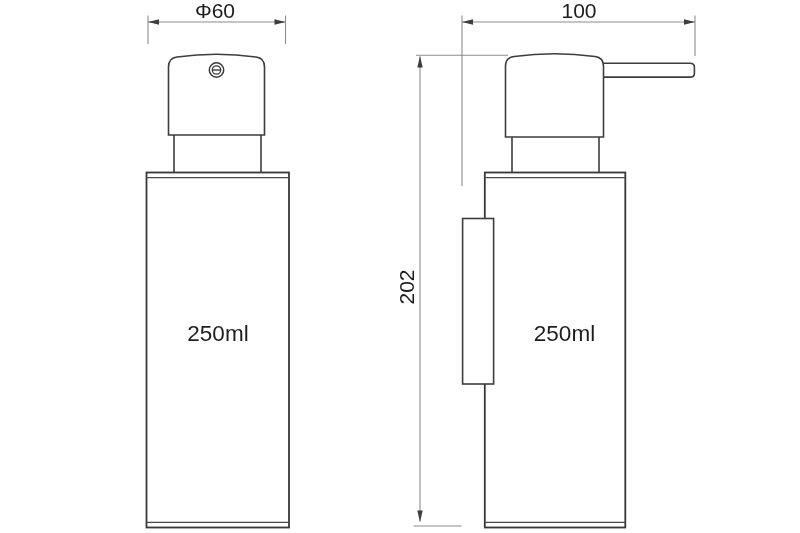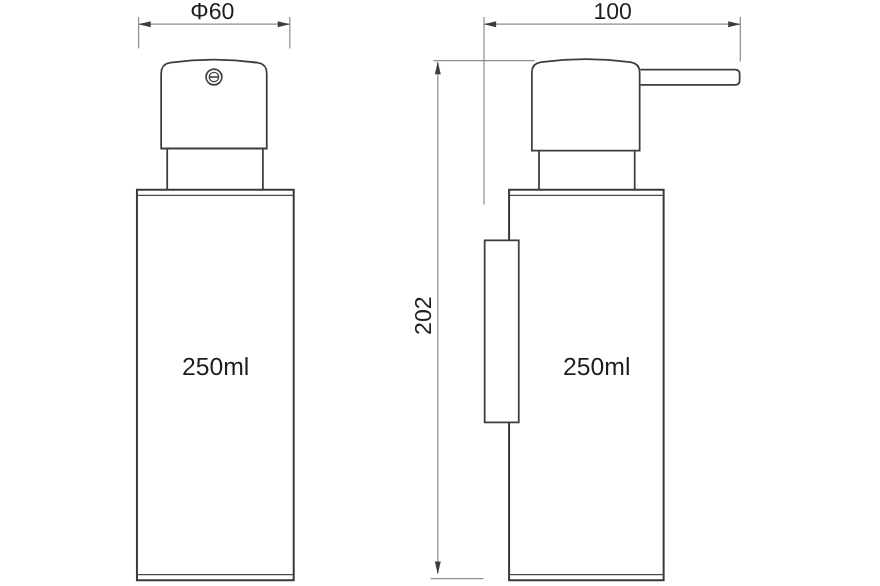--- a/index.html
+++ b/index.html
@@ -9,20 +9,21 @@
     height: 533px;
     background: #ffffff;
     font-family: "Liberation Sans", sans-serif;
   }
   .stage {
     position: relative;
     width: 676px;
     height: 533px;
     background: #ffffff;
     overflow: hidden;
+    padding-left: 22px;
   }
   svg { display: block; }
   .outline      { fill: #ffffff; stroke: #3d3d3d; stroke-width: 1.6; }
   .outline-thick{ fill: #ffffff; stroke: #383838; stroke-width: 1.8; }
   .edge         { fill: none;    stroke: #3d3d3d; stroke-width: 1.6; }
   .inner-line   { fill: none;    stroke: #4a4a4a; stroke-width: 1.1; }
   .dim-line     { fill: none;    stroke: #8c8c8c; stroke-width: 1.1; }
   .arrow        { fill: #3d3d3d; stroke: none; }
   .dim-text     {
     fill: #1e1e1e;

